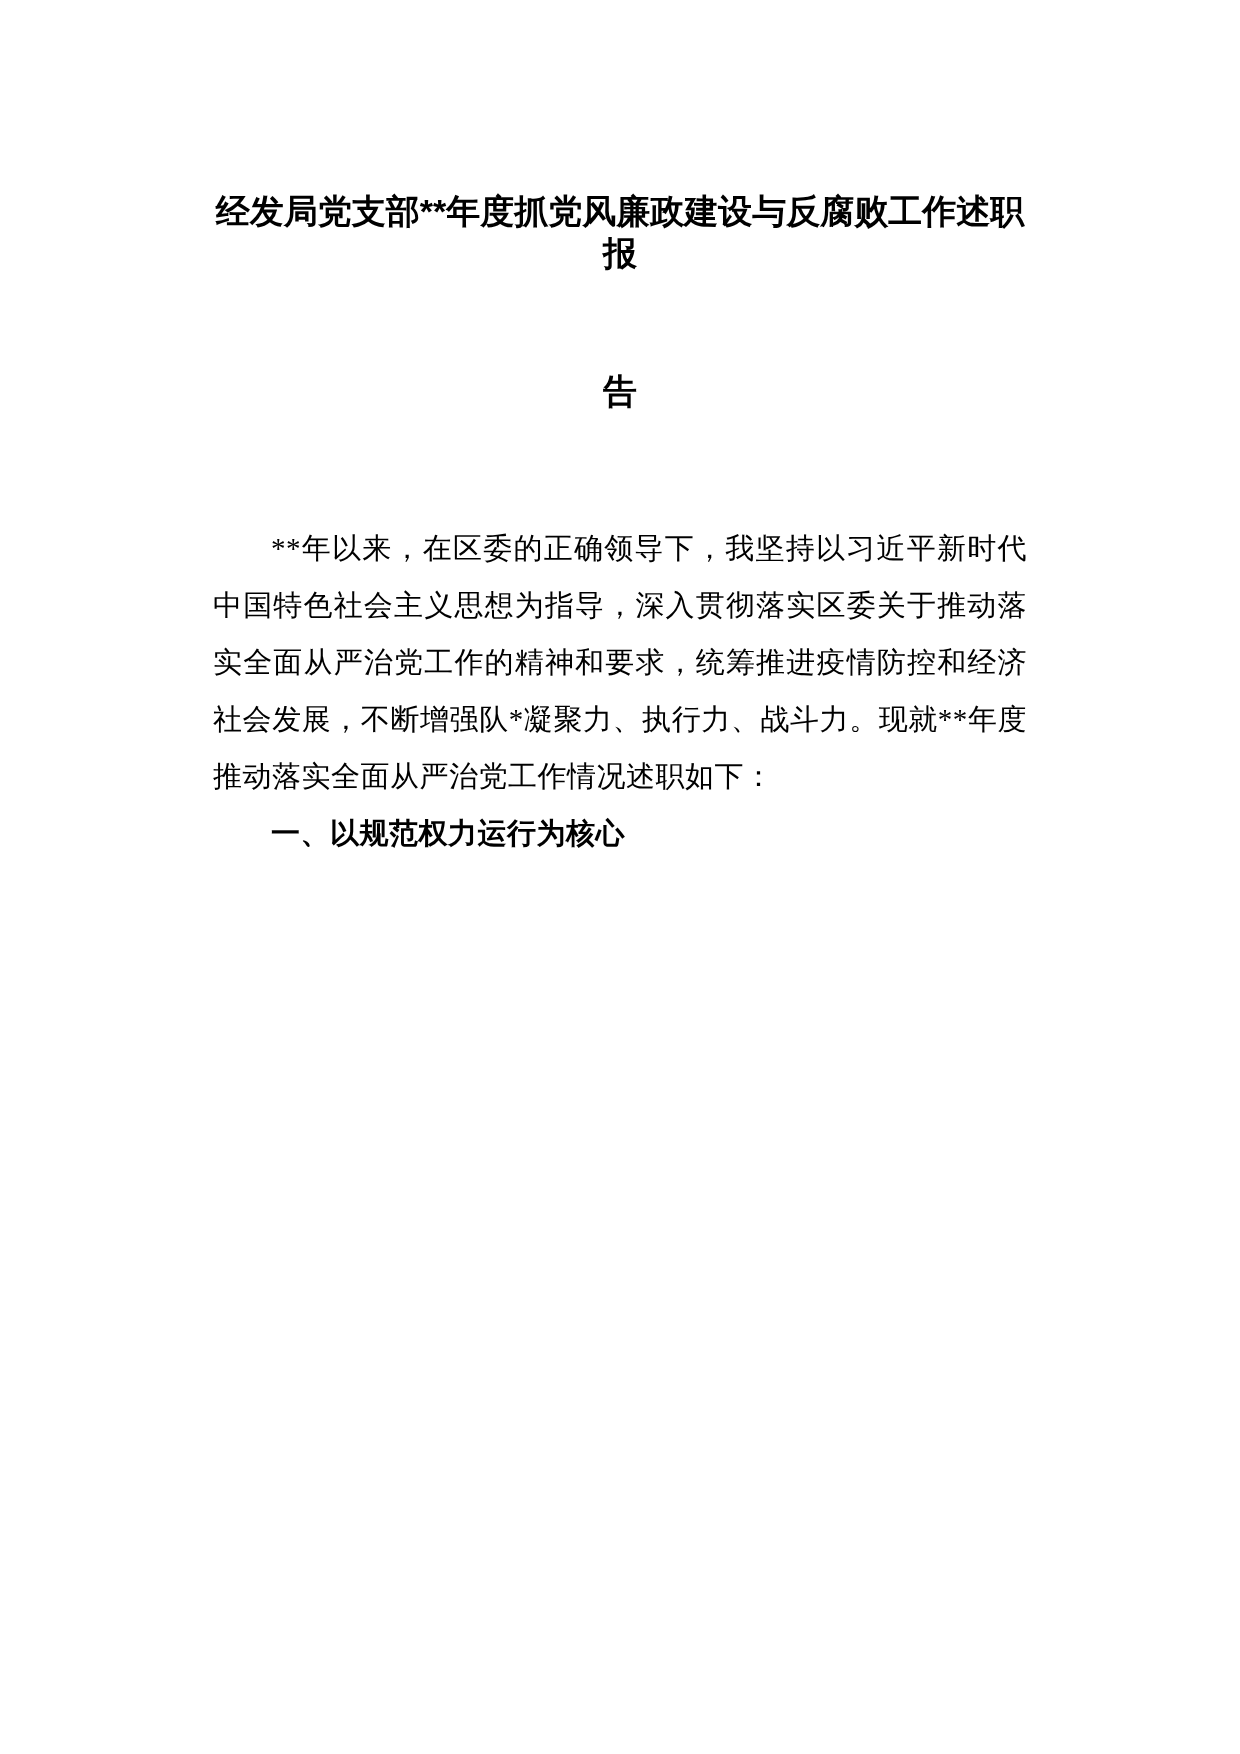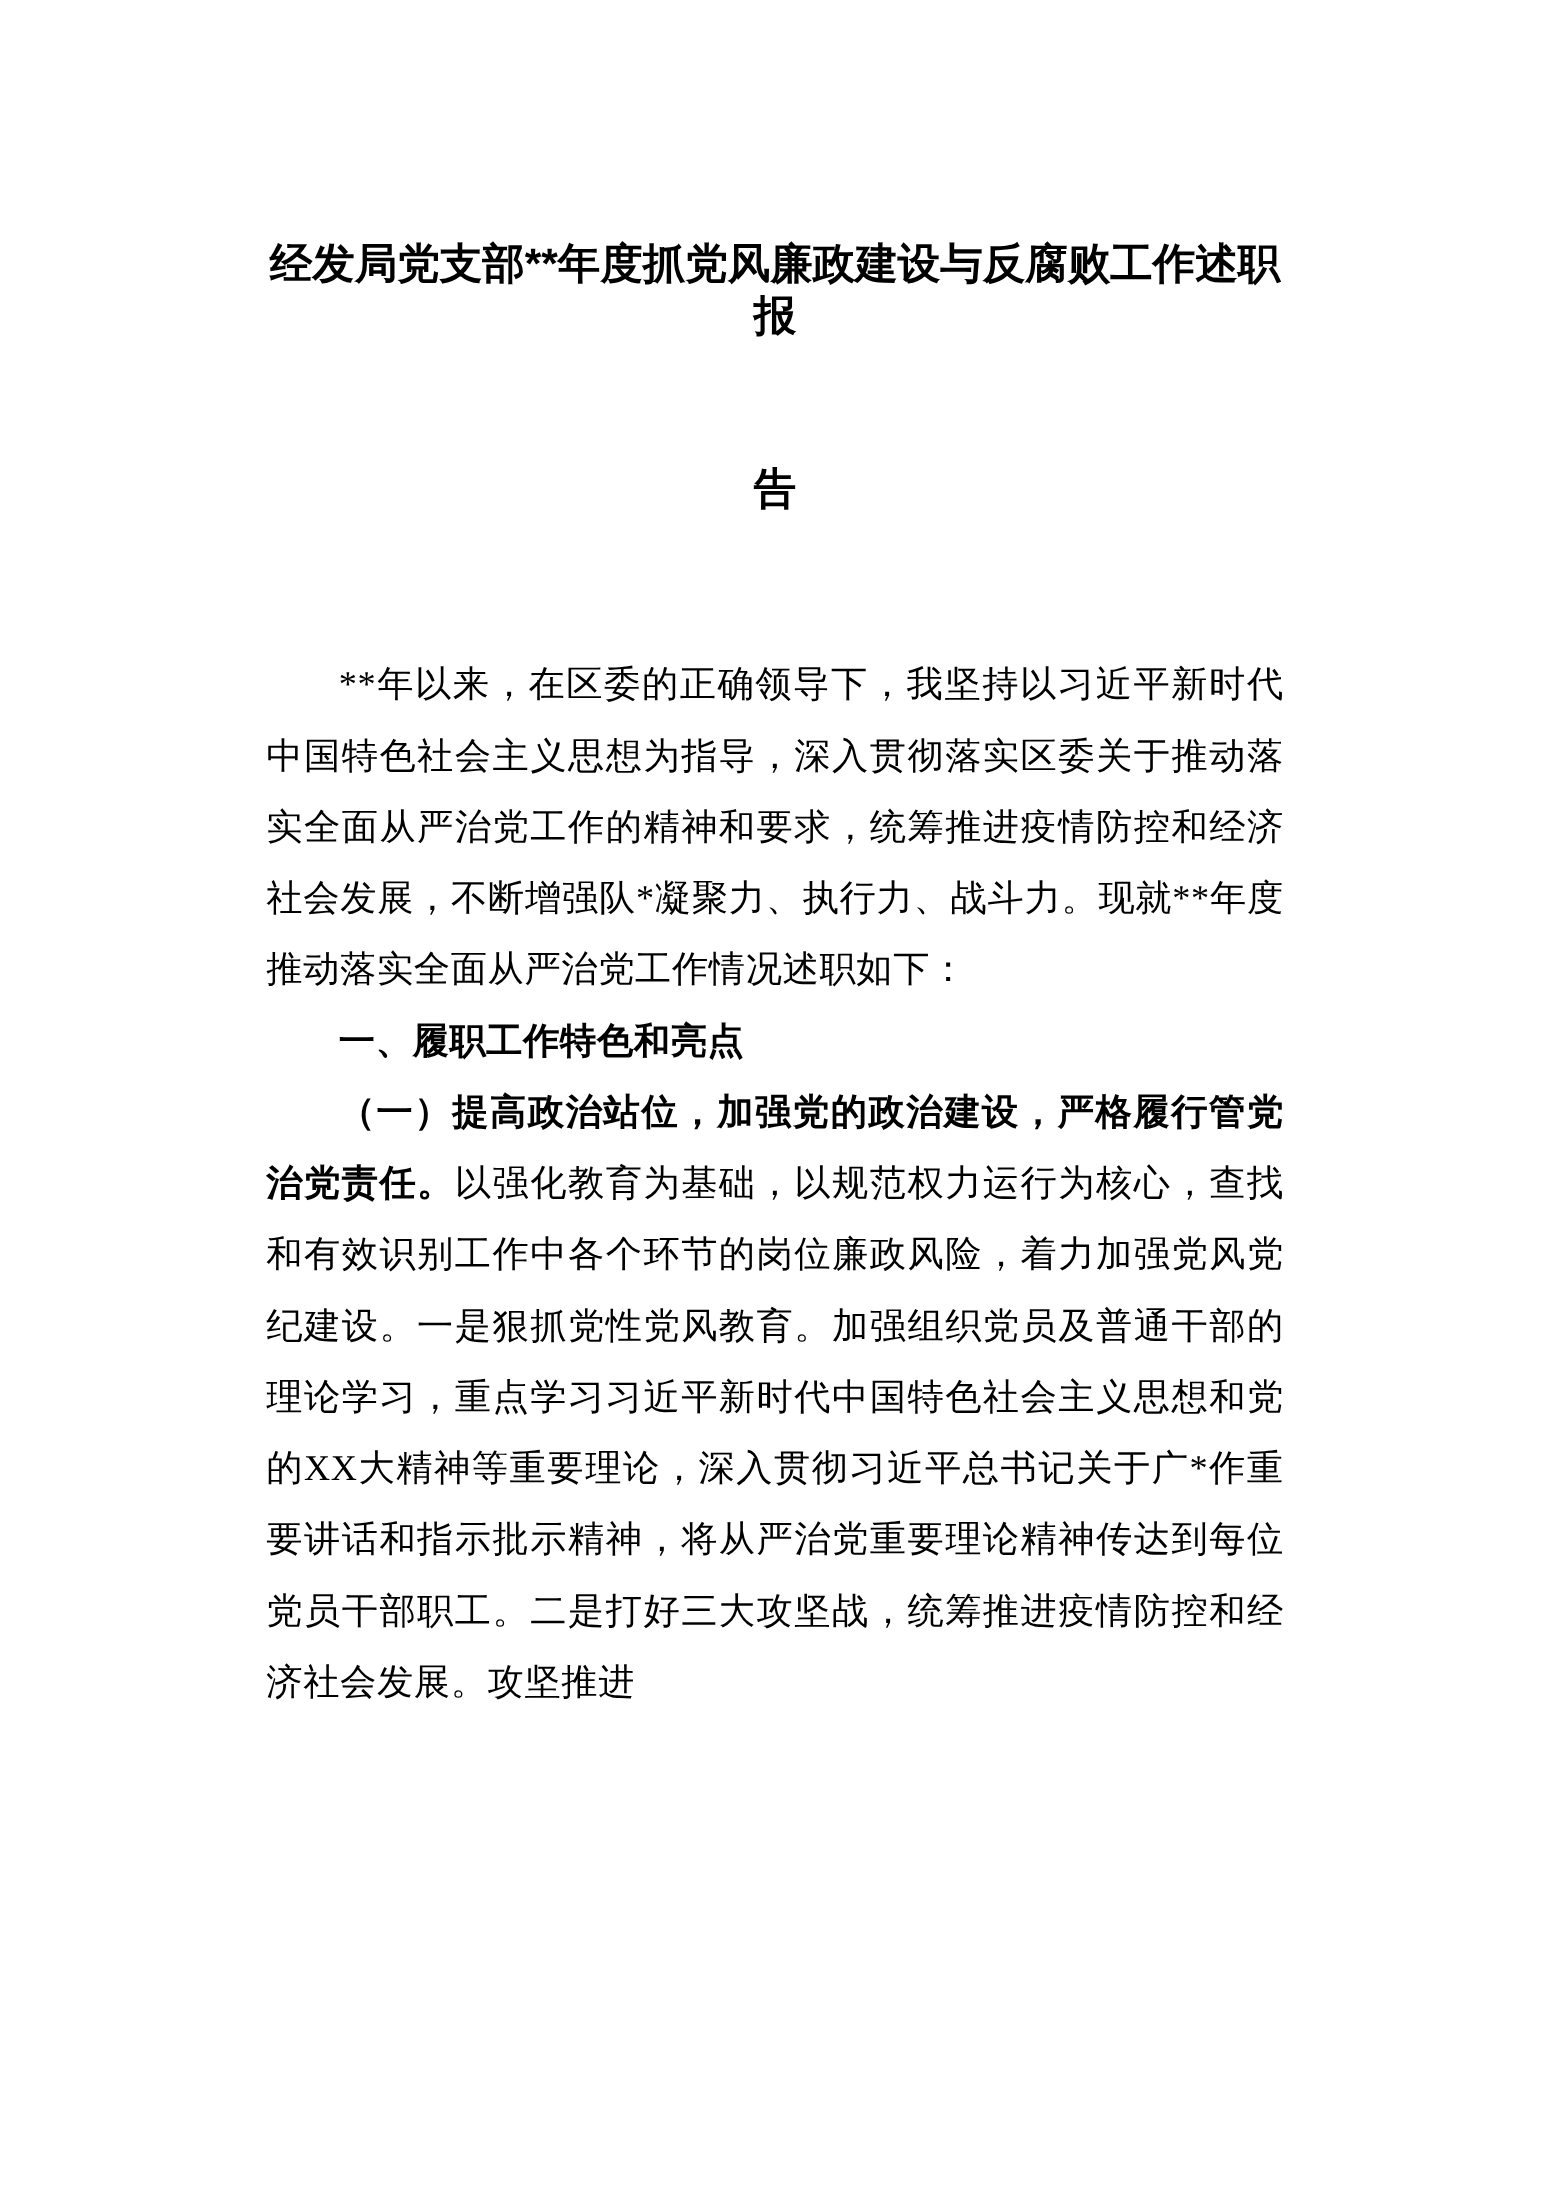--- a/index.html
+++ b/index.html
@@ -57,16 +57,15 @@
 </head>
 <body>
 
 <div class="page">
   <h1 class="doc-title">
     <span class="title-line">经发局党支部**年度抓党风廉政建设与反腐败工作述职报</span>
     <span class="title-line second">告</span>
   </h1>
   <div class="doc-body" id="doc-body">
       <p class="para"><span class="run">**年以来，在区委的正确领导下，我坚持以习近平新时代中国特色社会主义思想为指导，深入贯彻落实区委关于推动落实全面从严治党工作的精神和要求，统筹推进疫情防控和经济社会发展，不断增强队*凝聚力、执行力、战斗力。现就**年度推动落实全面从严治党工作情况述职如下：</span></p>
-      <p class="para"><span class="run bold">一、履职工作特色和亮点</span></p>
-      <p class="para"><span class="run bold">（一）提高政治站位，加强党的政治建设，严格履行管党治党责任。</span><span class="run">以强化教育为基础，以规范权力运行为核心，查找和有效识别工作中各个环节的岗位廉政风险，着力加强党风党纪建设。一是狠抓党性党风教育。加强组织党员及普通干部的理论学习，重点学习习近平新时代中国特色社会主义思想和党的XX大精神等重要理论，深入贯彻习近平总书记关于广*作重要讲话和指示批示精神，将从严治党重要理论精神传达到每位党员干部职工。二是打好三大攻坚战，统筹推进疫情防控和经济社会发展。攻坚推进</span></p>
+      <p class="para"><span class="run bold">一、以规范权力运行为核心</span></p>
     </div>
 </div>
 
 </body></html>

